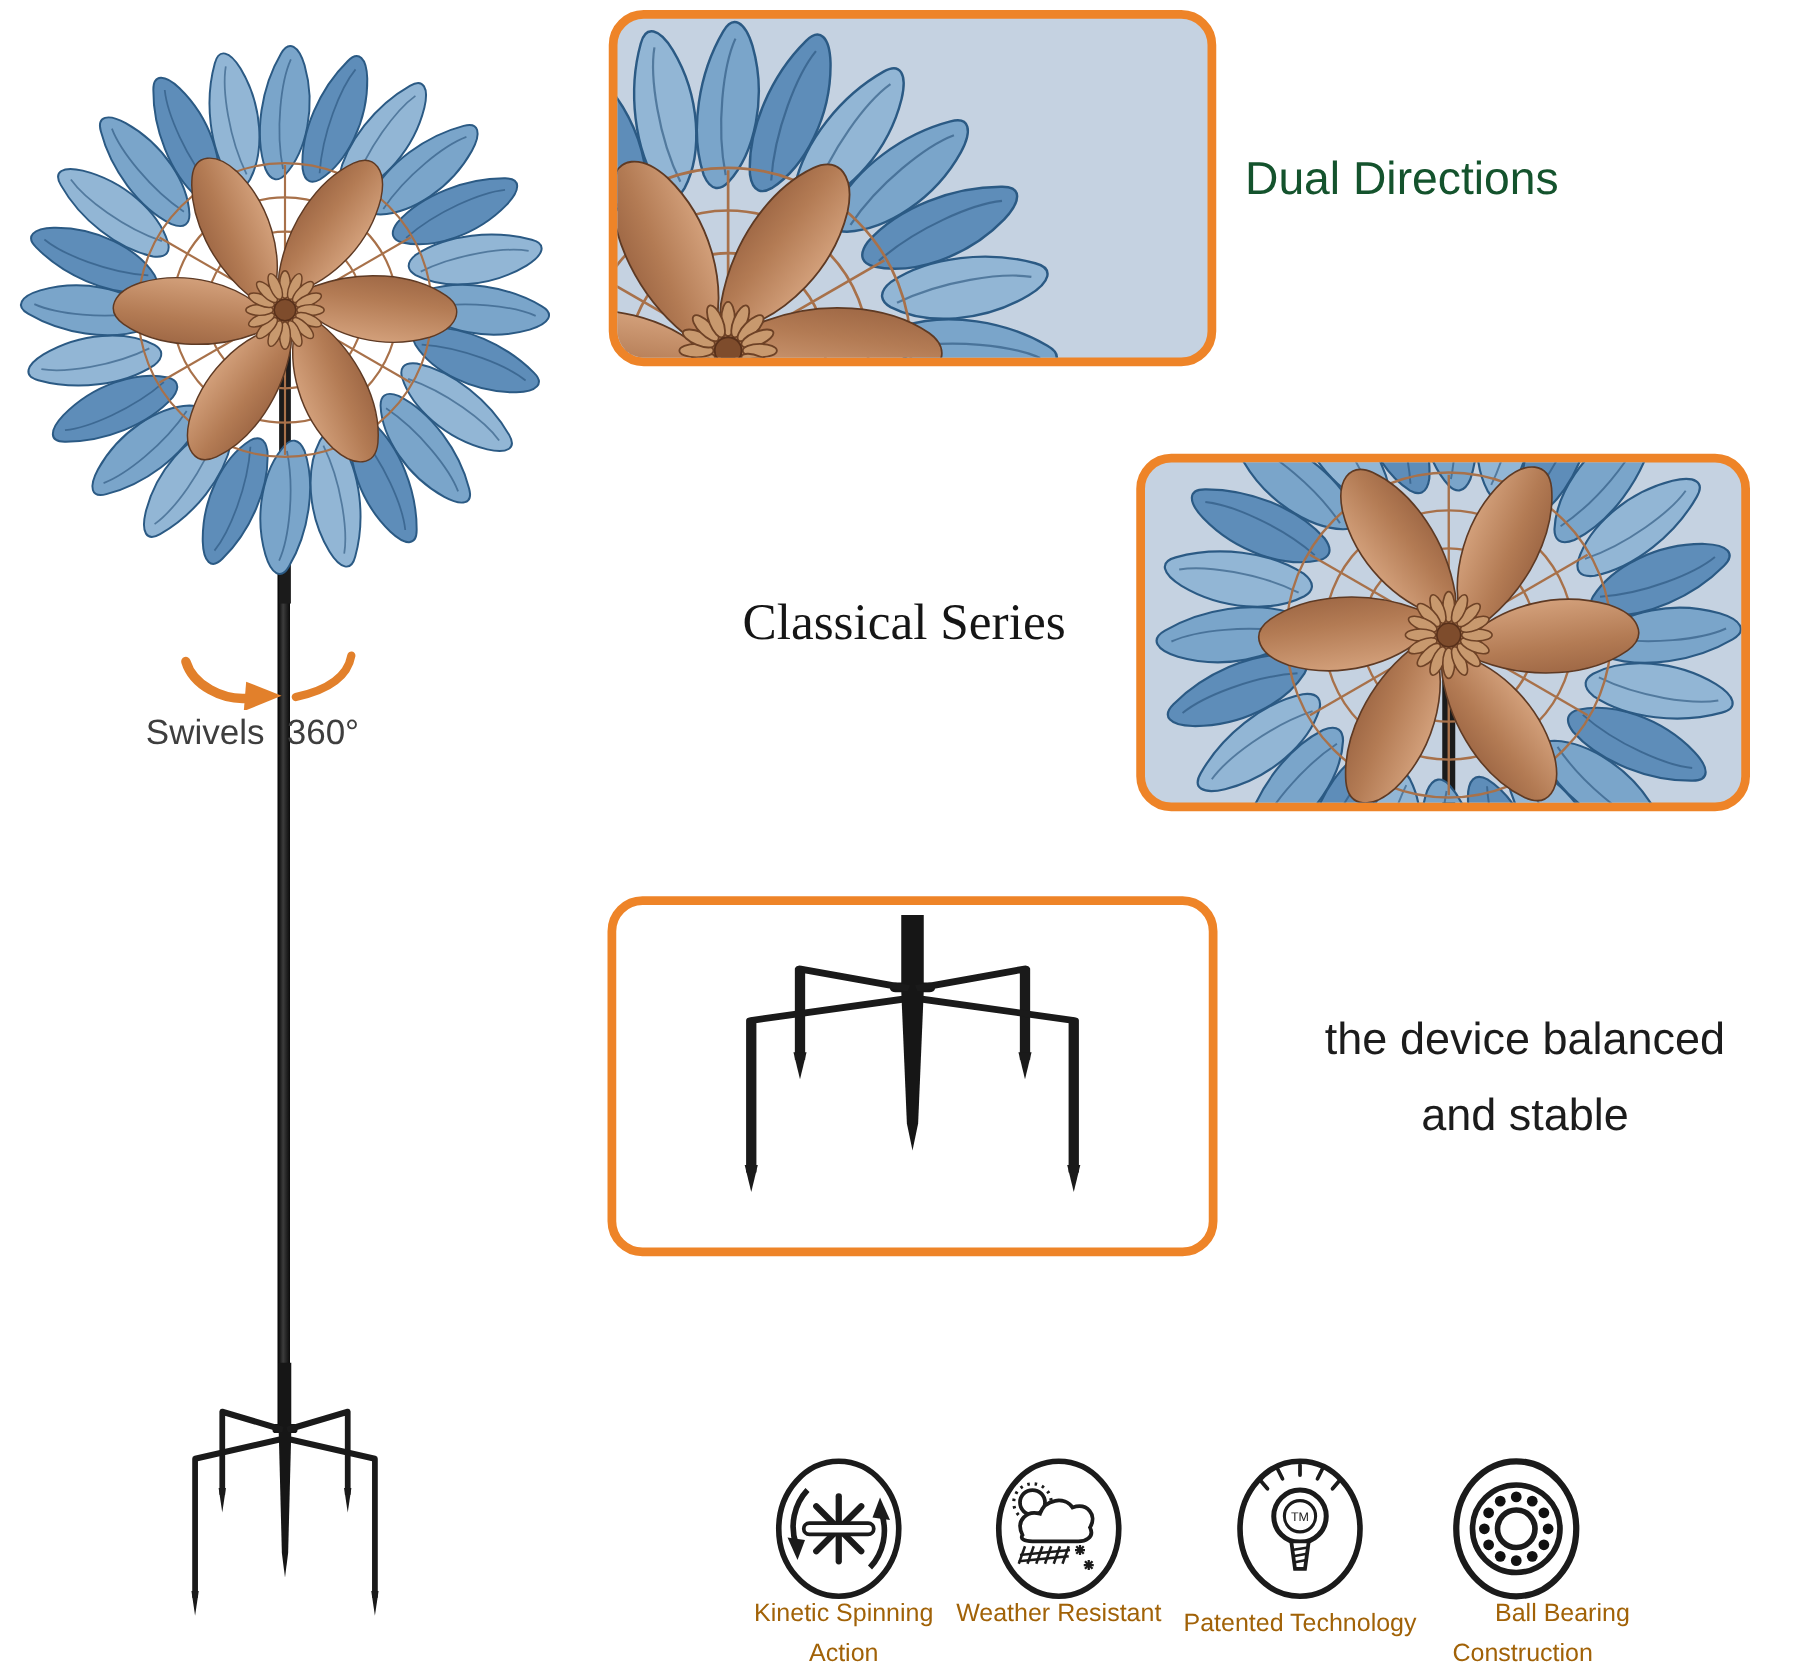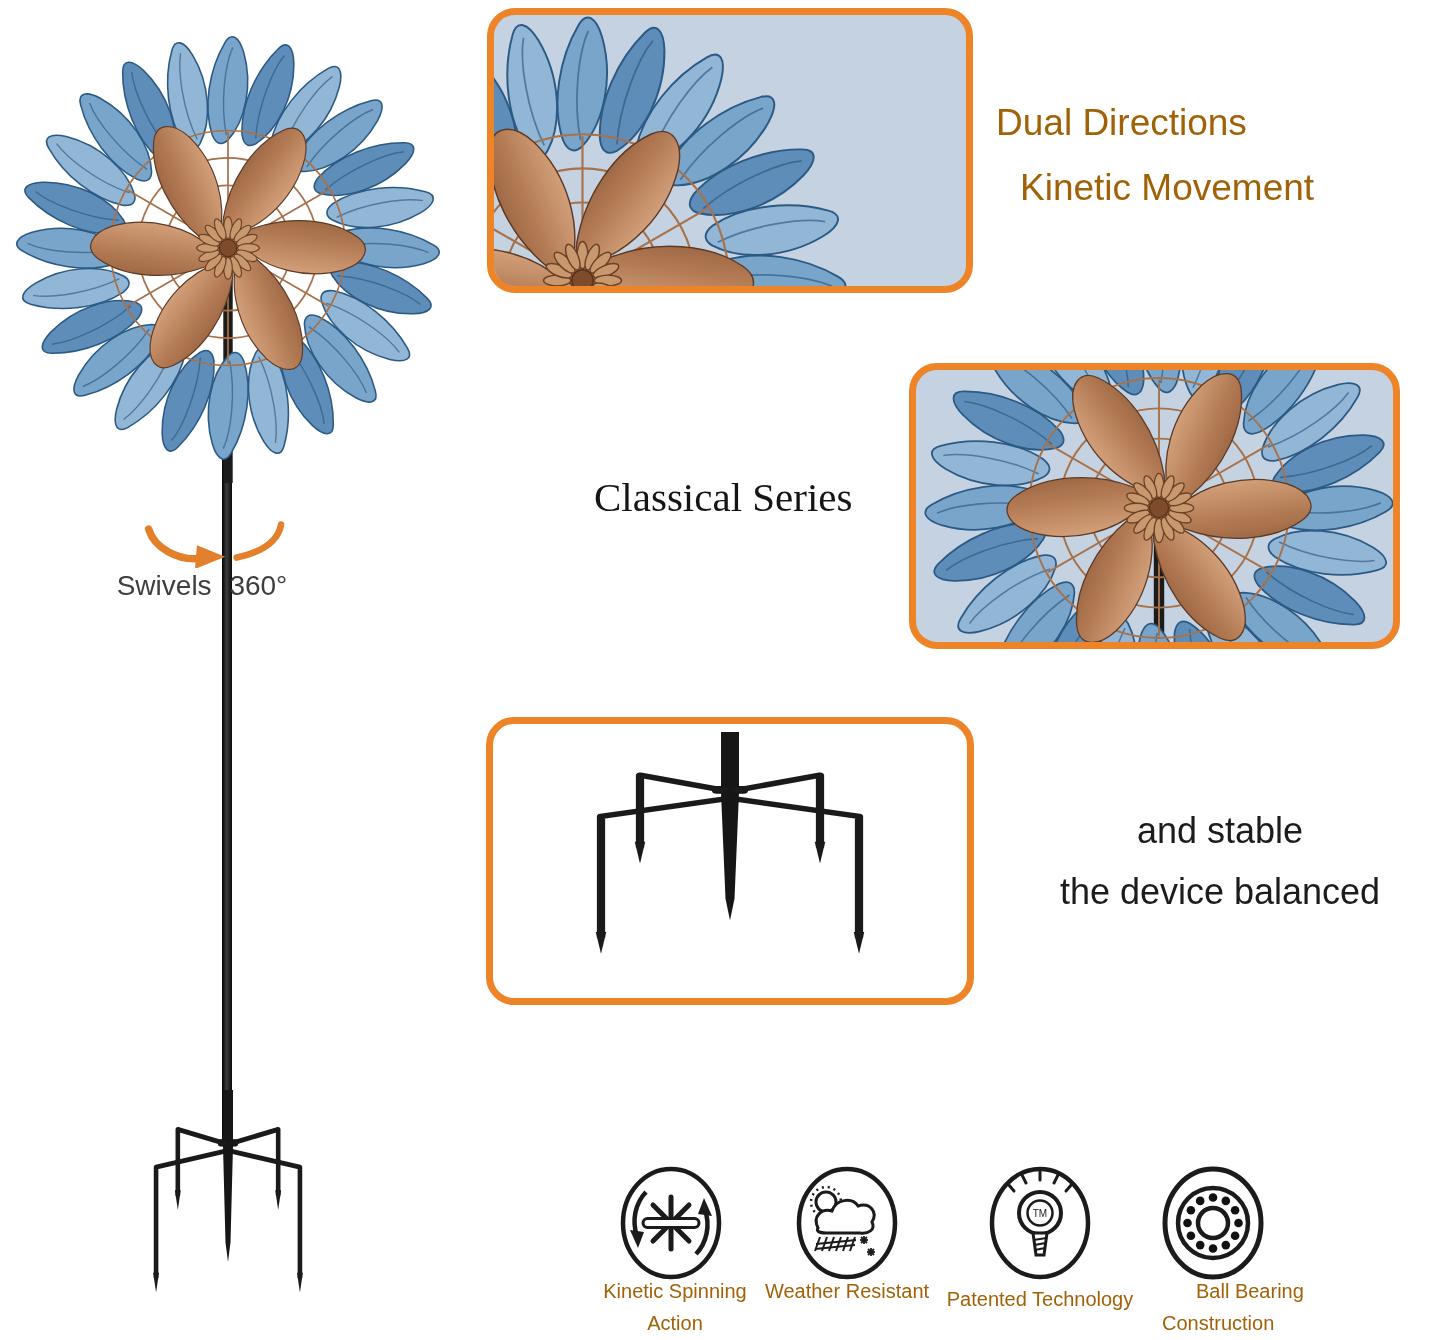--- a/index.html
+++ b/index.html
@@ -18,21 +18,21 @@
   .callout svg{position:absolute;display:block;}
   
   .main-spinner{position:absolute;left:-7px;top:13px;width:470px;height:470px;}
   .main-pole{position:absolute;left:222px;top:450px;width:10px;height:690px;
     background:linear-gradient(90deg,#000 0%,#3c3c3c 45%,#0a0a0a 100%);}
   .main-base{position:absolute;left:136px;top:1090px;width:184px;height:233px;}
   .swivel-arrow{position:absolute;left:138px;top:516px;width:150px;height:52px;}
   .swivel-label{position:absolute;left:84px;top:570px;width:236px;text-align:center;
     font-size:28px;color:#3e3e3e;word-spacing:10px;white-space:nowrap;}
   
-  .headline{position:absolute;font-size:37px;color:#a16207;white-space:nowrap;}
+  .headline{position:absolute;font-size:37px;color:#14532d;white-space:nowrap;margin-top:20px;}
   .classical{position:absolute;left:594px;top:473px;font-family:"Liberation Serif",serif;
     font-size:41px;color:#151515;white-space:nowrap;}
   .basetext{position:absolute;left:995px;top:800px;width:450px;text-align:center;
     font-size:36px;line-height:61px;color:#1c1c1c;}
   
   .feat-icon{position:absolute;top:1164px;width:110px;height:118px;}
   .feat-label{position:absolute;font-size:20px;color:#a16207;text-align:center;white-space:nowrap;}
 </style>
 </head>
 <body>
@@ -164,37 +164,36 @@
     </svg>
     <div class="swivel-label">Swivels 360°</div>
   </div>
 
   <div class="callout" style="left:487px;top:8px;width:486px;height:285px;">
     <svg viewBox="0 0 600 600" style="left:-204px;top:-27px;width:585px;height:585px;">
       <use href="#sym-spinner"></use>
     </svg>
   </div>
   <div class="headline" style="left:996px;top:102px;">Dual Directions</div>
-  <div class="headline" style="left:1020px;top:167px;">Kinetic Movement</div>
 
   <div class="classical">Classical Series</div>
   <div class="callout" style="left:909px;top:363px;width:491px;height:286px;">
     <svg viewBox="0 0 600 600" style="left:-17px;top:-122px;width:520px;height:520px;transform:scaleX(-1);">
       <use href="#sym-spinner"></use>
     </svg>
   </div>
 
   <div class="callout white" style="left:486px;top:717px;width:488px;height:288px;">
     <svg viewBox="0 0 220 260" preserveAspectRatio="none" style="left:72px;top:8px;width:330px;height:255px;">
       <use href="#sym-base"></use>
     </svg>
   </div>
   <div class="basetext">
+    <div>the device balanced</div>
     <div>and stable</div>
-    <div>the device balanced</div>
   </div>
 
   <svg class="feat-icon" viewBox="0 0 110 118" style="left:616px;">
     <ellipse cx="55" cy="59" rx="48" ry="54" fill="#fff" stroke="#1b1b1b" stroke-width="4.5"></ellipse>
     <g stroke="#1b1b1b" stroke-linecap="round">
       <line x1="55" y1="33" x2="55" y2="85" stroke-width="5"></line>
       <line x1="37" y1="41" x2="73" y2="77" stroke-width="5"></line>
       <line x1="37" y1="77" x2="73" y2="41" stroke-width="5"></line>
     </g>
     <rect x="27" y="54.5" width="56" height="9" rx="4.5" fill="#fff" stroke="#1b1b1b" stroke-width="3"></rect>

